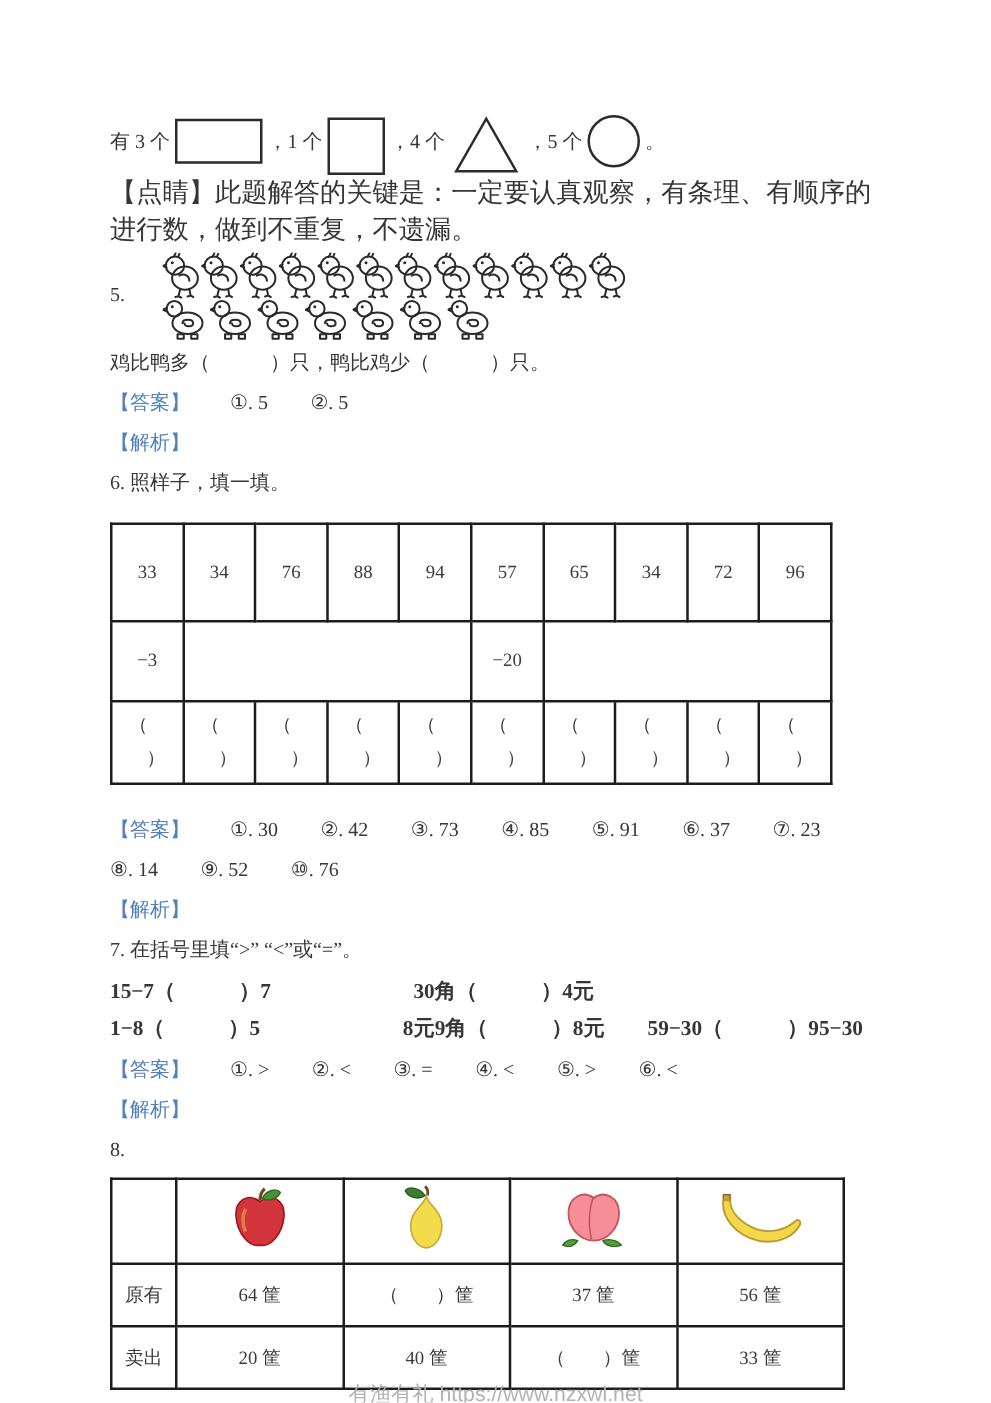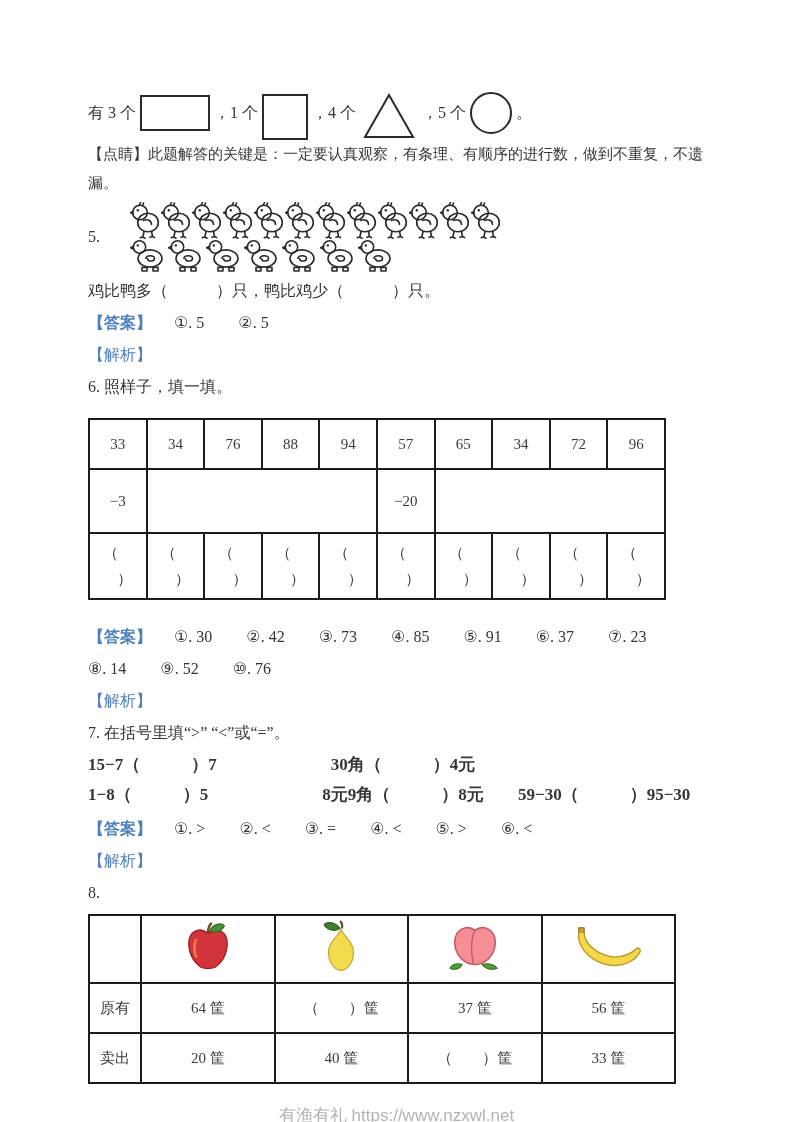--- a/index.html
+++ b/index.html
@@ -8,48 +8,48 @@
     width: 793px; height: 1122px;
     font-family: "Liberation Serif", "DejaVu Serif", "DejaVu Sans", serif;
     color: #363636;
     position: relative;
     overflow: hidden;
   }
   .page { position: absolute; inset: 0; background: #fff; }
   .content { padding: 86px 88px 0 88px; border-radius: 16px; }
 
   .txt { font-size: 16px; line-height: 26px; }
-  p.para { font-size: 15px; line-height: 29px; }
+  p.para { font-size: 21px; line-height: 29px; }
 
   
   .shapes-line { display: flex; align-items: center; height: 54px; font-size: 16px; }
   .shape { display: inline-block; border: 2px solid #2b2b2b; background: #fff; }
   .shape.rect   { width: 70px; height: 36px; margin: 0 4px; }
   .shape.square { width: 46px; height: 46px; margin: 0 4px; position: relative; top: 4px; }
   .shape.circle { width: 42px; height: 42px; border-radius: 50%; margin: 0 4px; }
   .tri-svg { margin: 0 6px; position: relative; top: 3px; }
 
   
   .q5-block { display: flex; align-items: center; margin-top: 4px; }
   .qnum { width: 30px; font-size: 16px; flex: 0 0 30px; }
   .animal-rows { display: flex; flex-direction: column; margin-left: 12px; }
   .animal-row { display: flex; align-items: flex-end; }
   .animal-row.chicks svg { margin-right: 1px; }
   .animal-row.ducks  svg { margin-right: 2px; }
 
   .spaced { margin-top: 6px; }
   .blue { color: #4f81bd; }
   .ans-item { margin-right: 30px; }
-  .ans-label { margin-right: 18px; font-weight: bold; }
+  .ans-label { margin-right: 28px; }
 
   
   table.t6 { border-collapse: collapse; table-layout: fixed; width: 578px; margin-top: 18px; }
   table.t6 td { border: 2px solid #1c1c1c; text-align: center; vertical-align: middle;
                 font-size: 15px; color: #3a3a3a; }
-  table.t6 tr.r1 td { height: 50px; }
+  table.t6 tr.r1 td { height: 78px; }
   table.t6 tr.r2 td { height: 64px; }
   table.t6 tr.r3 td { height: 66px; }
   .po, .pc { display: block; line-height: 26px; font-size: 15px; }
   .po { transform: translateX(-7px); }
   .pc { transform: translateX(7px); }
 
   
   .q7-row { display: grid; grid-template-columns: 200px 230px 1fr; font-size: 17px; line-height: 30px; font-weight: bold; }
   .q7-row .c2 { text-align: center; }
 

